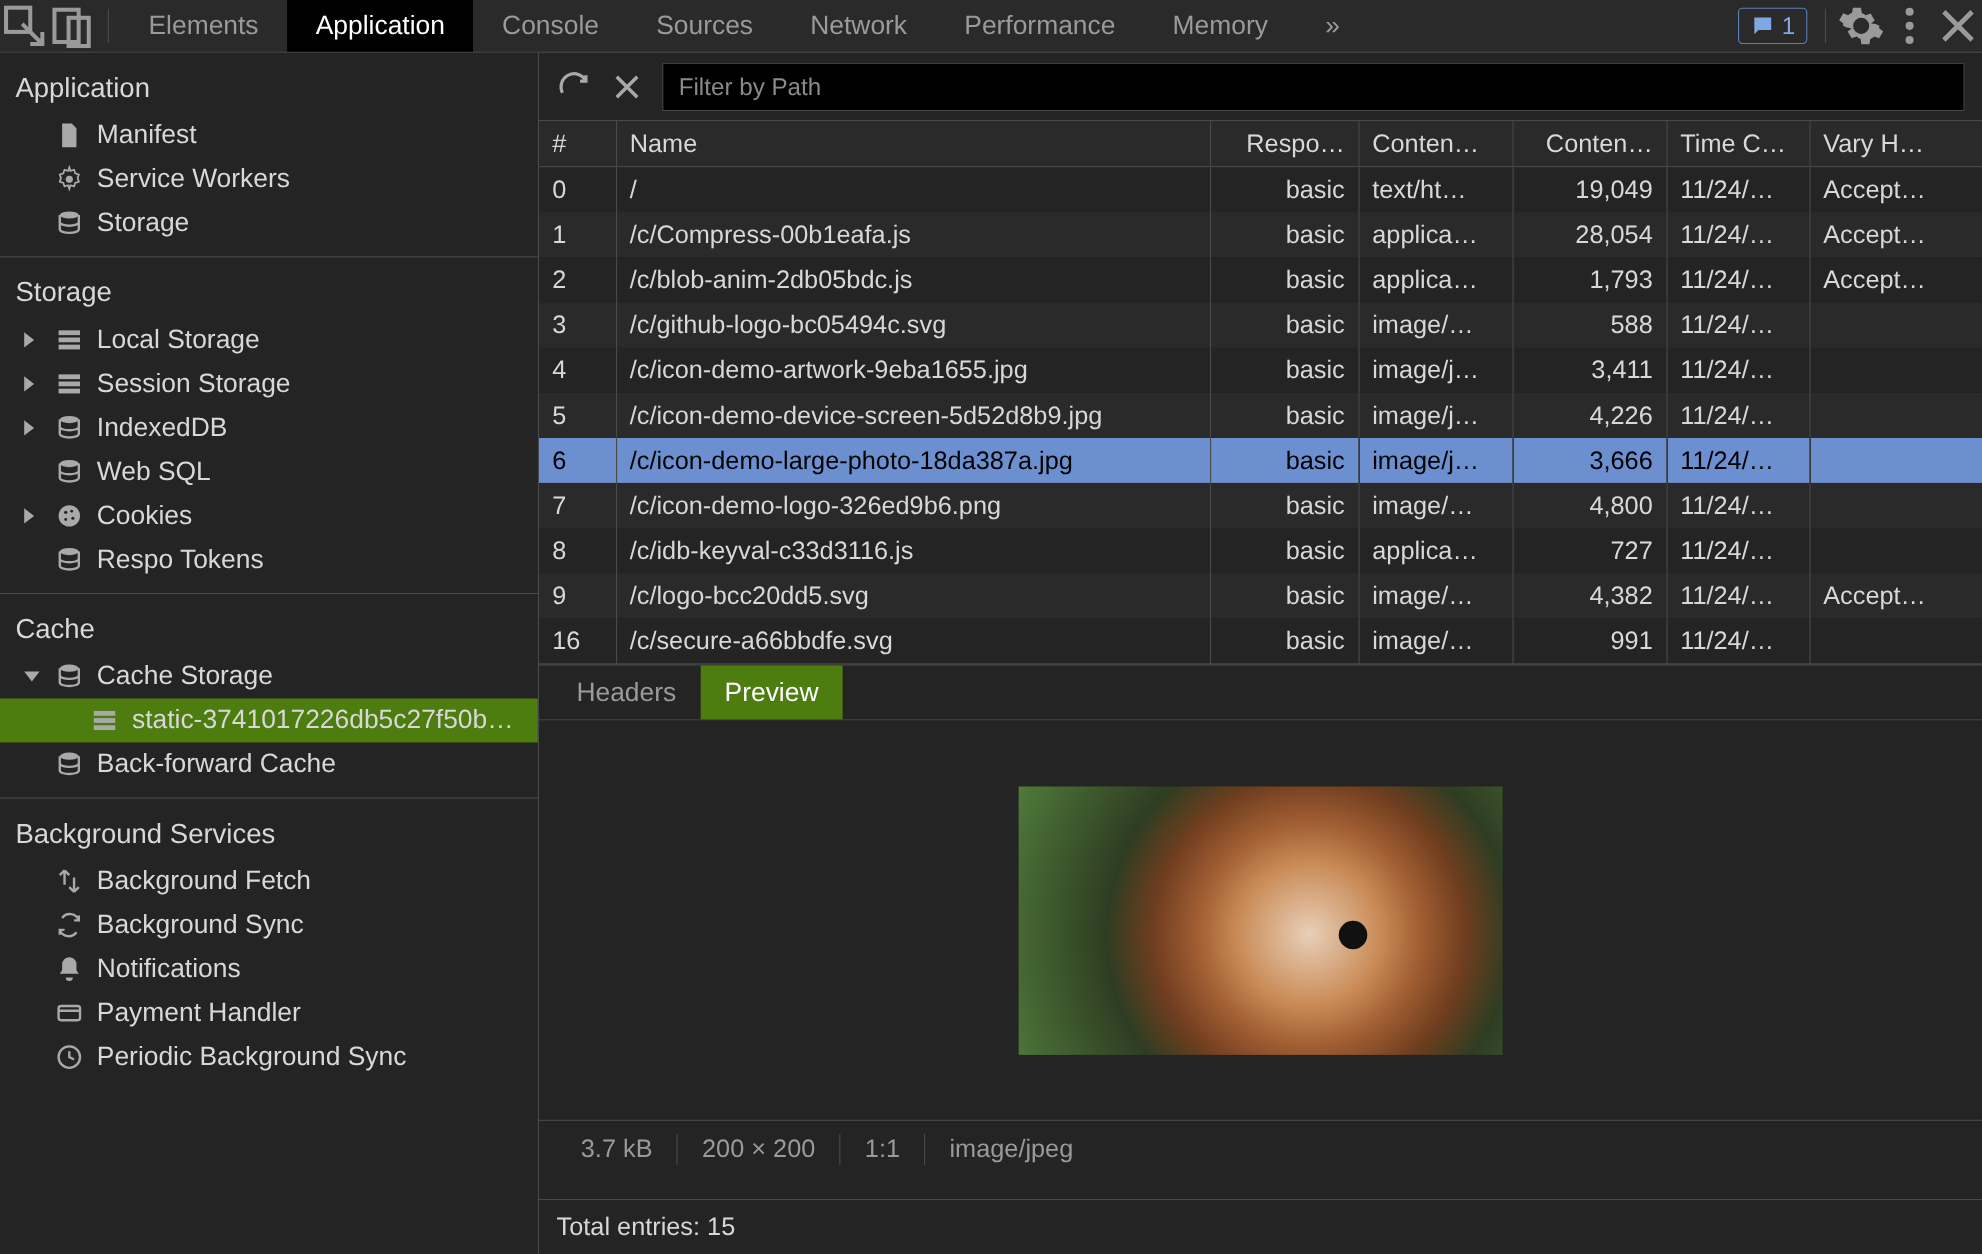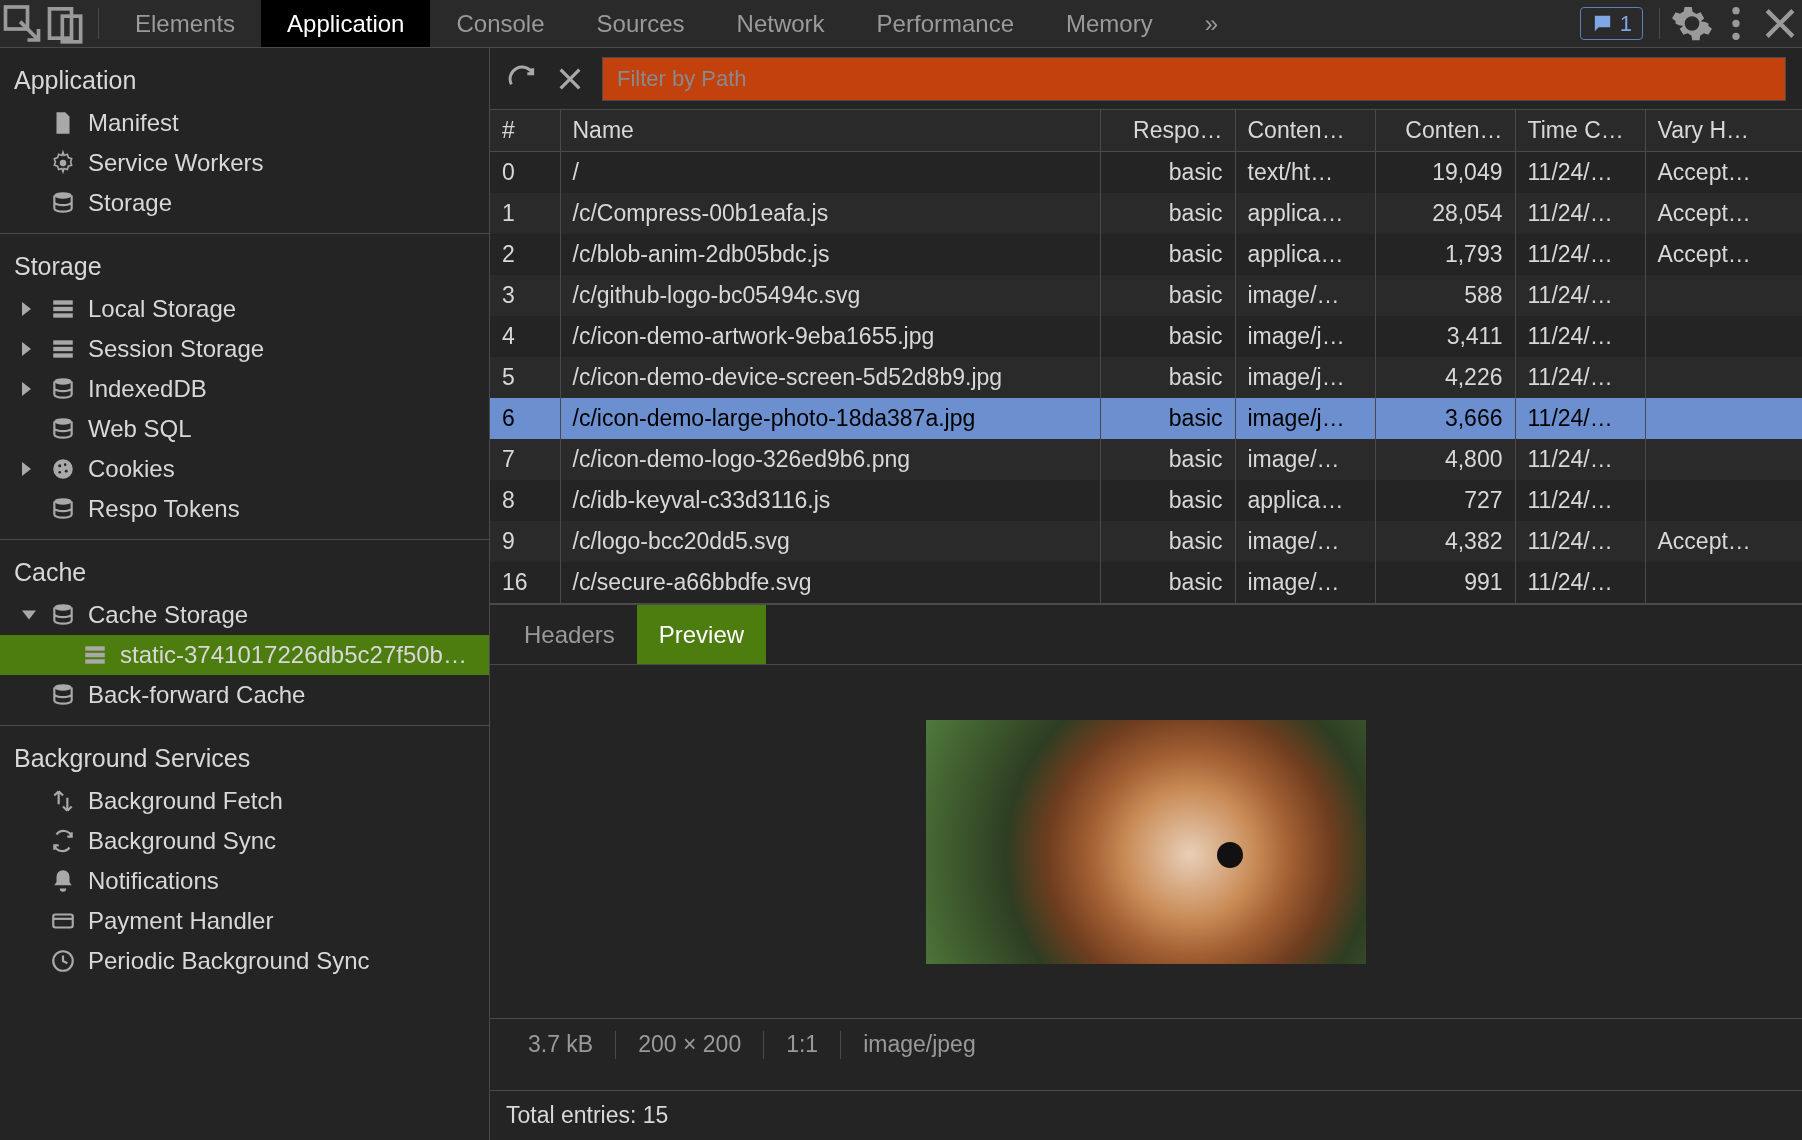--- a/index.html
+++ b/index.html
@@ -146,21 +146,21 @@
   width: 32px;
   height: 32px;
   display: flex;
   align-items: center;
   justify-content: center;
   cursor: pointer;
 }
 .filterbar input {
   flex: 1;
   height: 44px;
-  background: #c2410c;
+  background: #000000;
   border: 1px solid #4a4a4a;
   color: #d8d8d8;
   padding: 0 14px;
   font-size: 22px;
   outline: none;
 }
 .filterbar input::placeholder { color: #8a8a8a; }
 
 
 .tablewrap { flex: 0 0 auto; border-bottom: 1px solid #4a4a4a; }
@@ -195,21 +195,21 @@
 .col-idx   { width: 70px; }
 .col-name  { width: 540px; }
 .col-resp  { width: 135px; text-align: right !important; }
 .col-ct    { width: 140px; }
 .col-len   { width: 140px; text-align: right !important; }
 .col-time  { width: 130px; }
 .col-vary  { }
 
 
 .detailtabs {
-  height: 60px;
+  height: 50px;
   display: flex;
   align-items: stretch;
   border-bottom: 1px solid #4a4a4a;
   padding-left: 12px;
 }
 .detailtabs .dtab {
   padding: 0 22px;
   display: flex;
   align-items: center;
   color: #9a9a9a;

